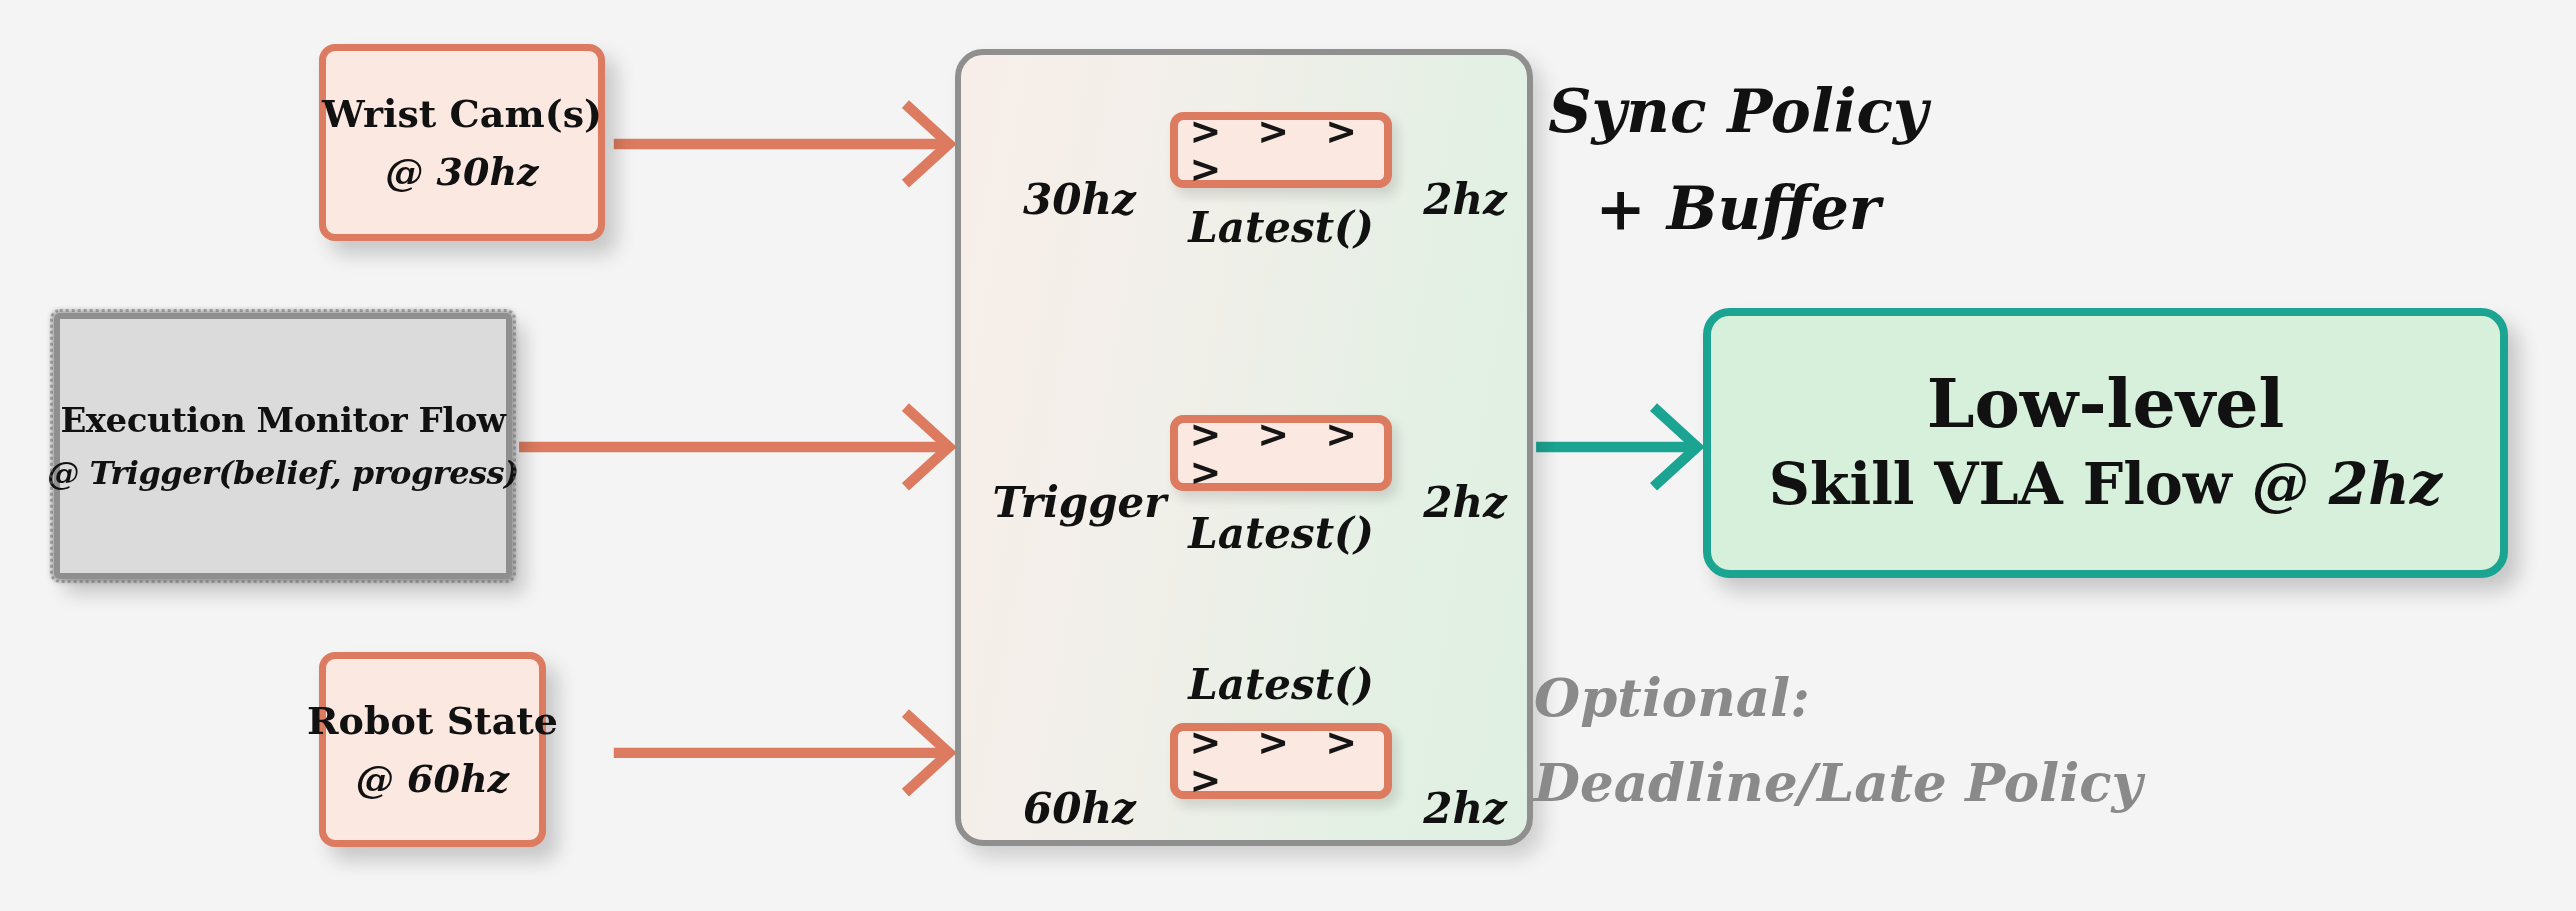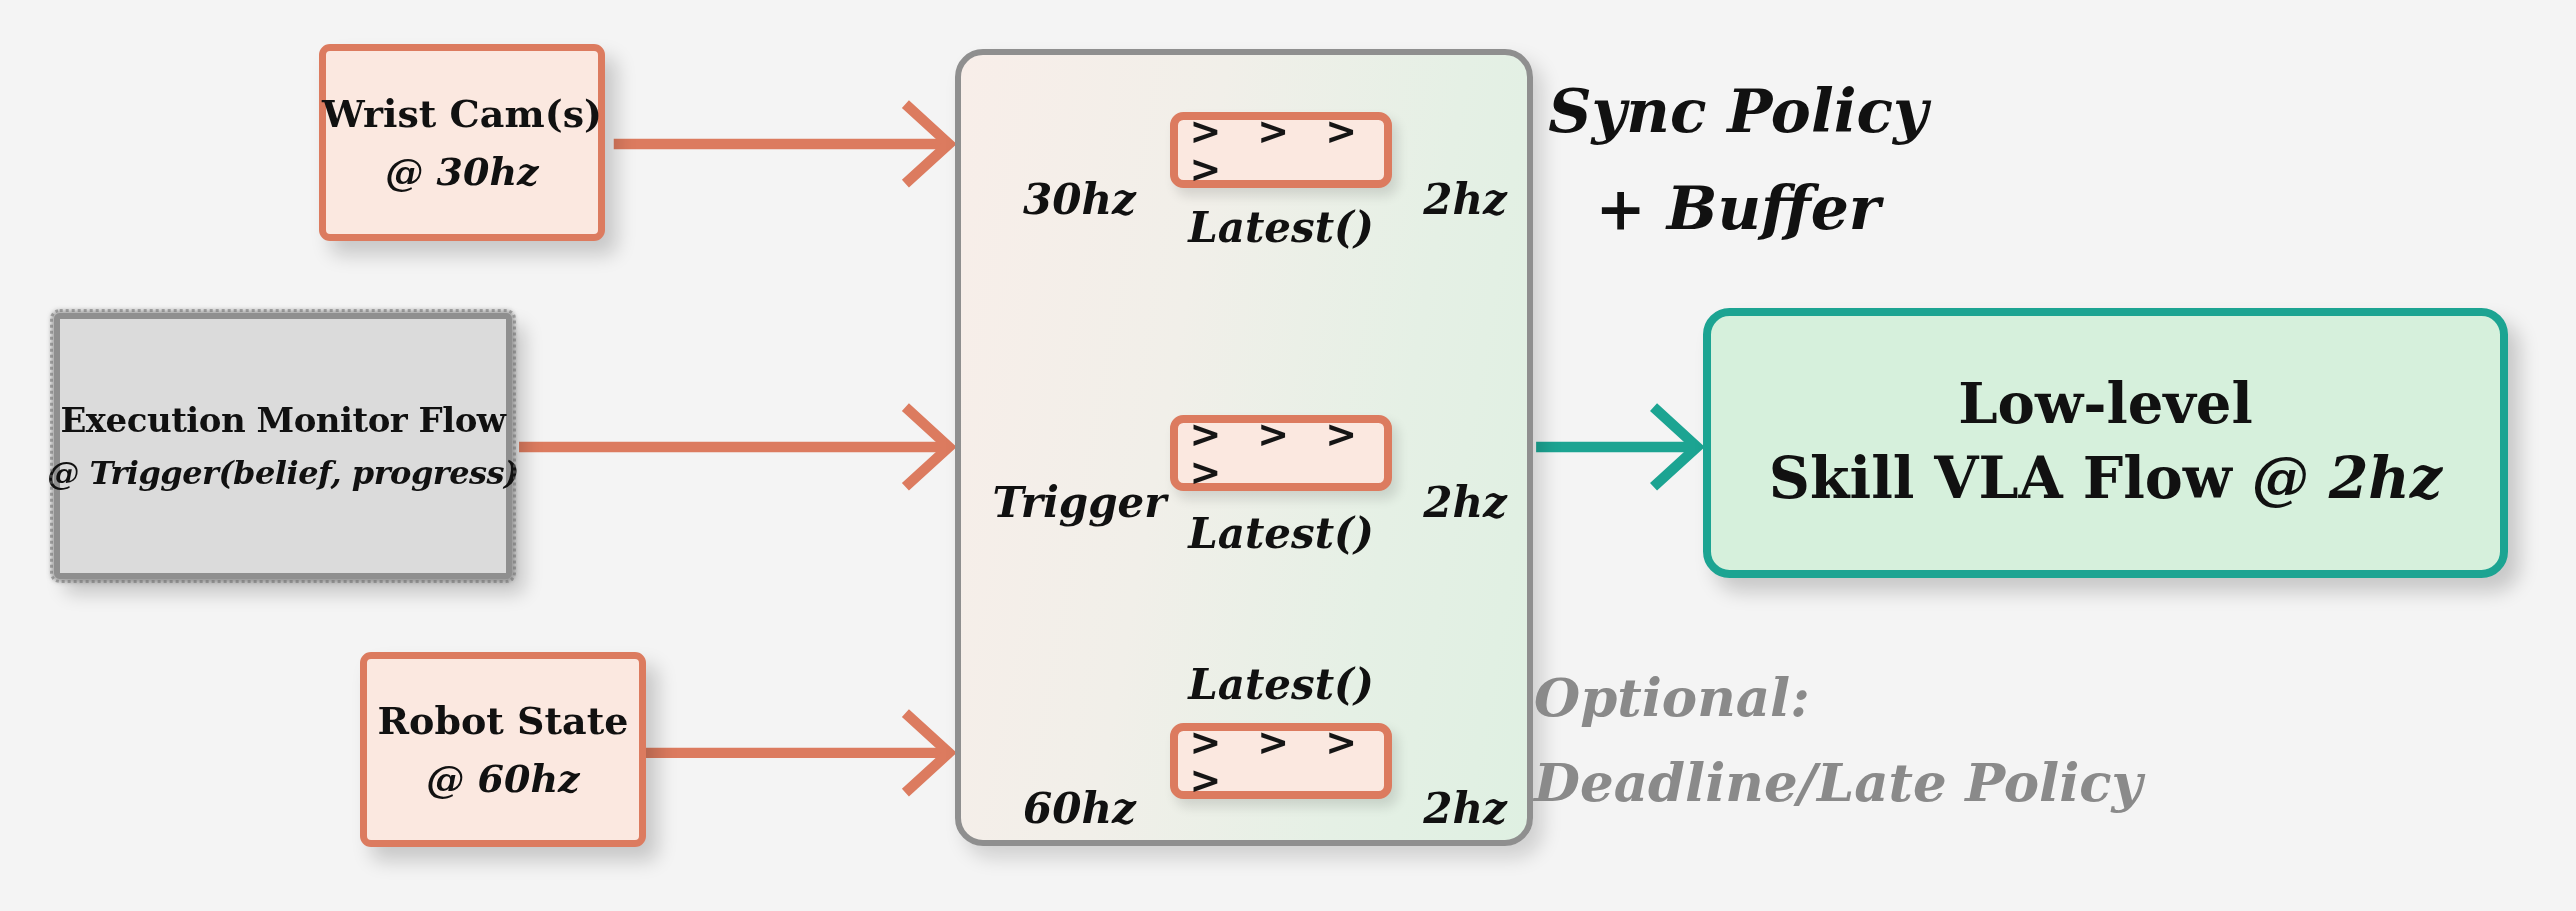--- a/index.html
+++ b/index.html
@@ -9,27 +9,27 @@
     --sync-left:#F8EEE9; --sync-right:#DFF0E2; --text:#111111;
   }
   *{margin:0;padding:0;box-sizing:border-box;}
   html,body{background:var(--bg);}
   body{font-family:"DejaVu Serif","Liberation Serif",serif;color:var(--text);}
   #canvas{position:relative;width:2576px;height:911px;background:var(--bg);overflow:hidden;}
 
   
   .src{
     position:absolute;display:flex;flex-direction:column;align-items:center;justify-content:center;
-    gap:13.3px;border:7.6px solid var(--salmon);background:var(--salmon-fill);border-radius:11px;
+    gap:13.3px;border:7.6px solid var(--salmon);background:var(--salmon-fill);border-radius:16px;
     box-shadow:11.4px 13.3px 19px rgba(0,0,0,0.18);text-align:center;
   }
   .src .t{font-weight:bold;font-size:38px;white-space:nowrap;}
   .src .s{font-weight:bold;font-style:italic;font-size:38px;white-space:nowrap;}
   #wrist-box{left:319px;top:44px;width:286px;height:197px;}
-  #robot-box{left:319px;top:652px;width:286px;height:195px;margin-left:41px;}
+  #robot-box{left:319px;top:652px;width:227px;height:195px;}
   #exec-box{
     left:54px;top:313px;width:458px;height:266px;
     border:6.6px solid var(--gray-border);background:var(--gray-fill);border-radius:5.7px;
     box-shadow:0 0 4.7px 2.8px rgba(115,115,115,0.55),11.4px 13.3px 19px rgba(0,0,0,0.20);
     outline:3.8px dotted rgba(110,110,110,0.55);outline-offset:1.9px;
   }
   #exec-box .t{font-size:34px;letter-spacing:-0.5px;}
   #exec-box .s{font-size:32px;letter-spacing:-0.5px;}
 
   
@@ -72,21 +72,21 @@
     color:var(--gray-text);white-space:nowrap;
   }
 
   
   #lowlevel-box{
     position:absolute;left:1703px;top:308px;width:805px;height:270px;border-radius:26.5px;
     border:8.5px solid var(--teal);background:var(--teal-fill);
     box-shadow:11.4px 13.3px 19px rgba(0,0,0,0.18);
     display:flex;flex-direction:column;align-items:center;justify-content:center;gap:11.4px;
   }
-  #lowlevel-box .t{font-weight:bold;font-size:56px;line-height:1.02;white-space:nowrap;}
+  #lowlevel-box .t{font-weight:bold;font-size:68px;line-height:1.02;white-space:nowrap;}
   #lowlevel-box .s{font-weight:bold;font-size:57px;white-space:nowrap;}
   #lowlevel-box .s .rate{font-style:italic;margin-left:0.35em;}
 
   
   #arrows{position:absolute;left:0;top:0;width:2576px;height:911px;pointer-events:none;}
   .arrow-salmon{stroke:var(--salmon);}
   .arrow-teal{stroke:var(--teal);}
   #arrows polyline,#arrows line{fill:none;stroke-width:11;stroke-linecap:butt;stroke-linejoin:miter;}
 </style>
 </head>

